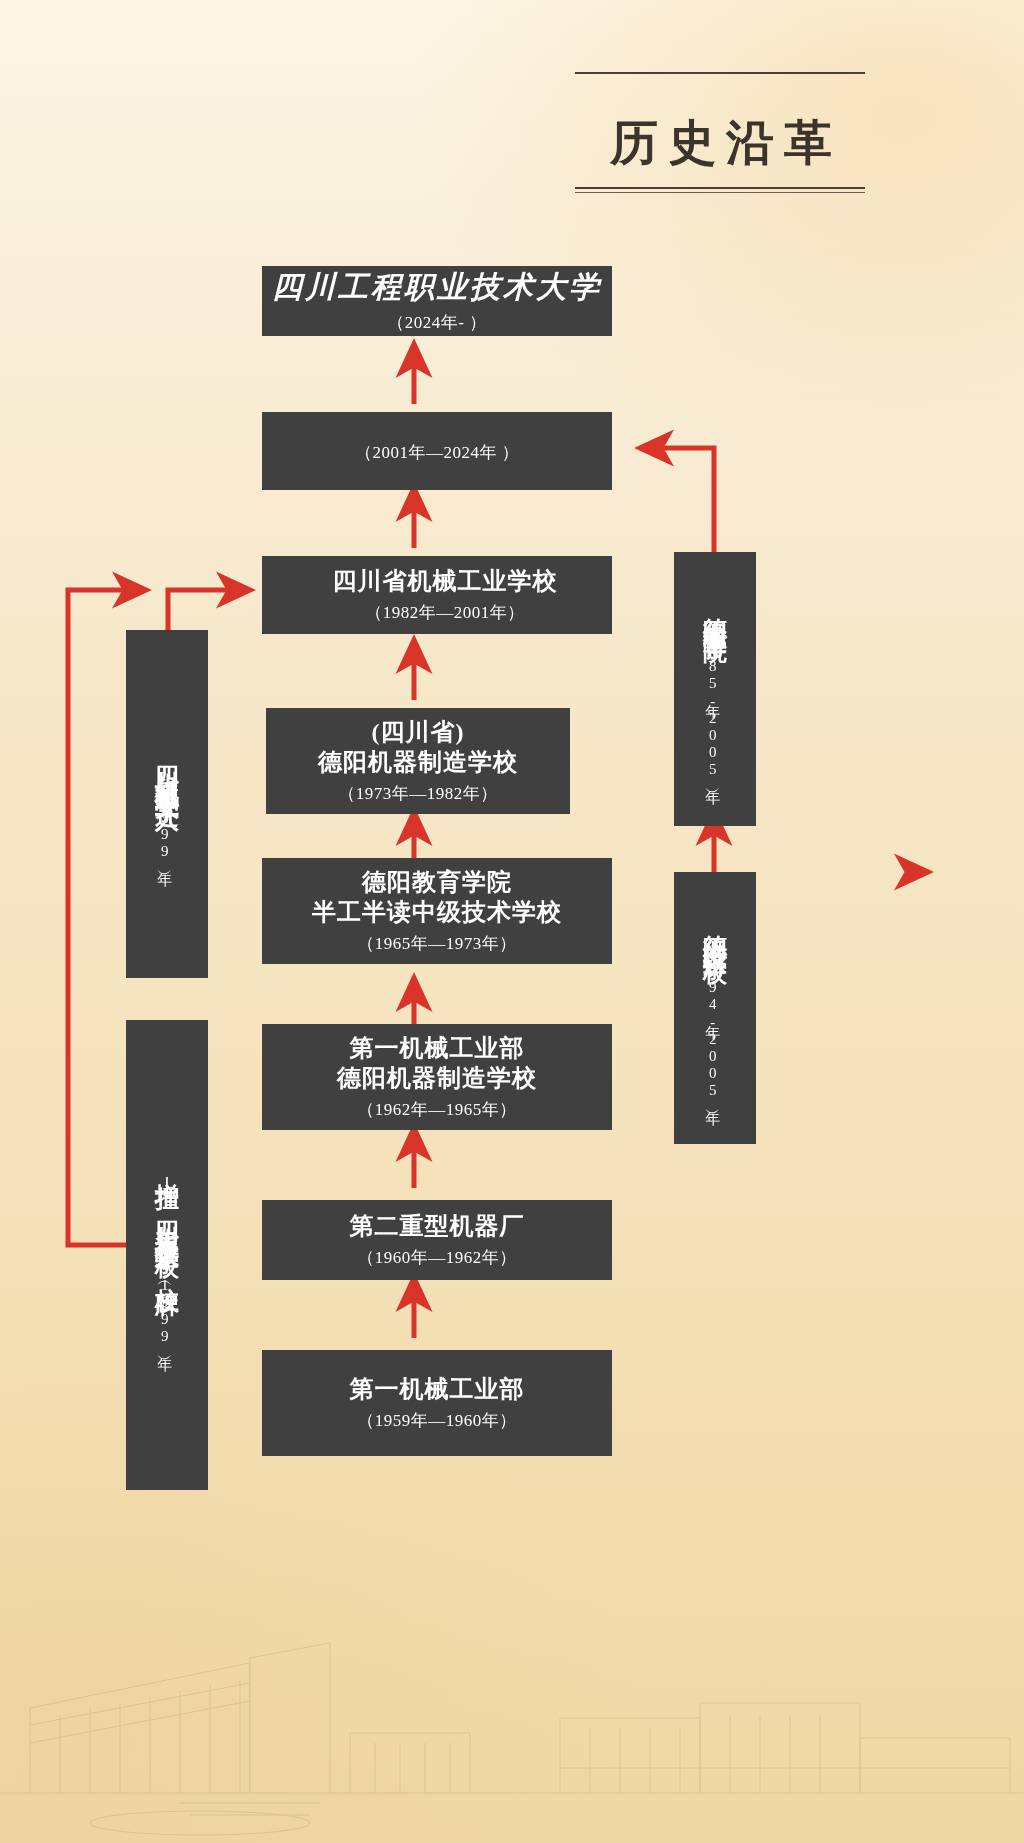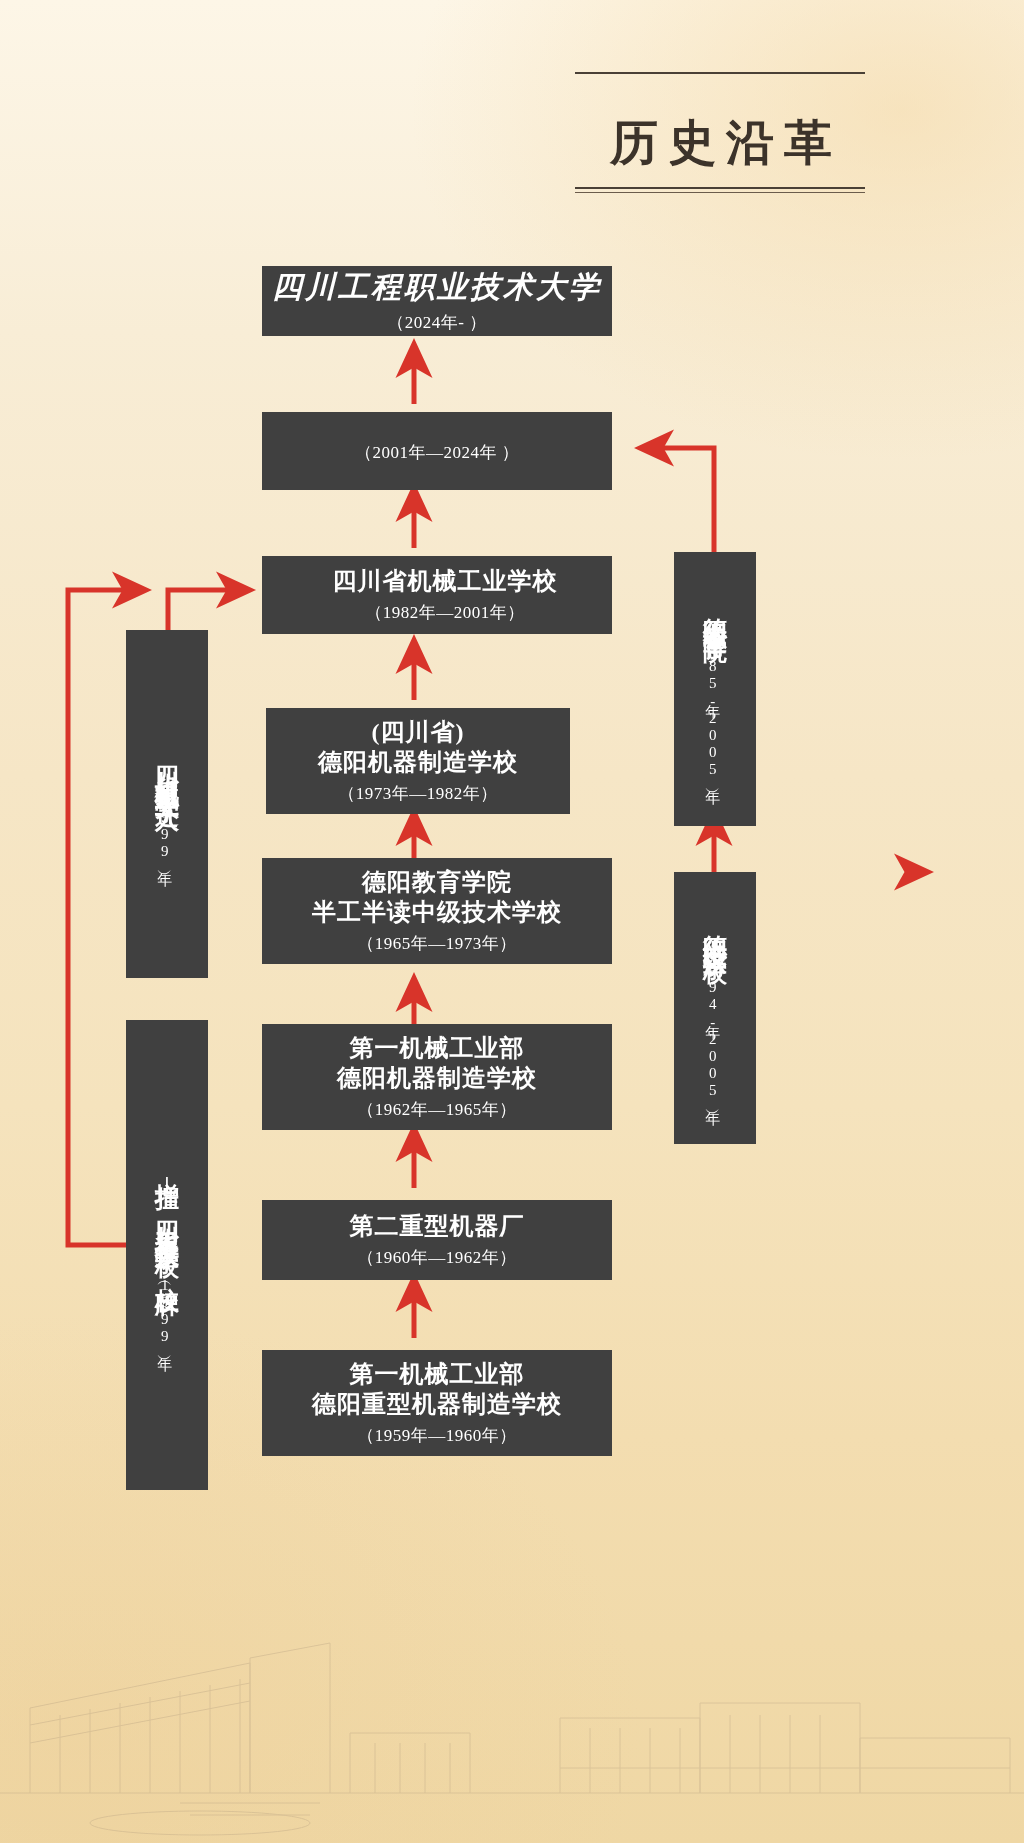--- a/index.html
+++ b/index.html
@@ -216,21 +216,20 @@
   <div class="l2">（1962年—1965年）</div>
 </div>
 
 <div class="node" style="left:262px; top:1200px; width:350px; height:80px;">
   <div class="l1">第二重型机器厂</div>
   <div class="l2">（1960年—1962年）</div>
 </div>
 
 <div class="node" style="left:262px; top:1350px; width:350px; height:106px;">
   <div class="l1">第一机械工业部</div>
-  <div class="l1">德阳重型机器制造学校</div>
   <div class="l2">（1959年—1960年）</div>
 </div>
 
 <div class="node vert" style="left:126px; top:630px; width:82px; height:348px;">
   <div class="l1">四川省机械职工大学迁入</div>
   <div class="l2">（1999年）</div>
 </div>
 
 <div class="node vert" style="left:126px; top:1020px; width:82px; height:470px;">
   <div class="l1">增挂|四川省工程技术学校|校牌</div>

